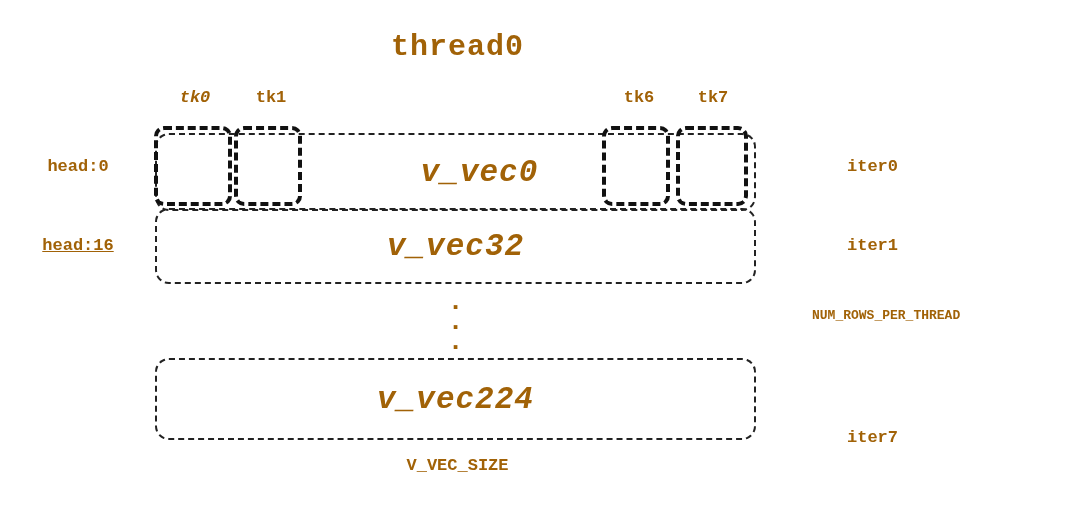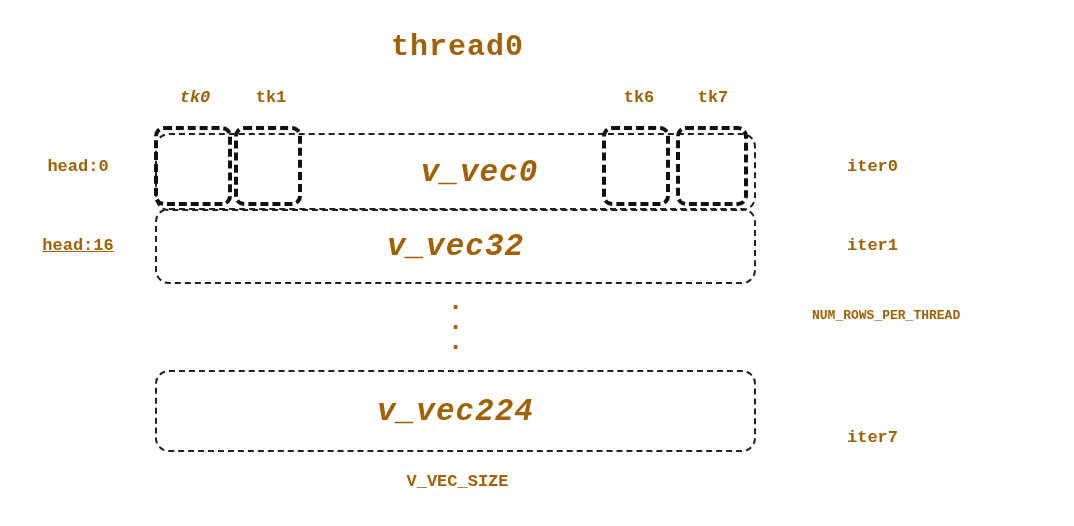--- a/index.html
+++ b/index.html
@@ -73,21 +73,21 @@
   }
 
   .right-label {
     left: 812px; top: 308px; width: 250px;
     font-size: 13px;
     font-weight: bold;
     white-space: nowrap;
   }
 
   .bottom-label {
-    left: 155px; top: 472px; width: 605px;
+    left: 155px; top: 456px; width: 605px;
     text-align: center;
     font-size: 17px;
     font-weight: bold;
   }
 </style>
 </head>
 <body>
 
 <div class="canvas">
 
@@ -115,20 +115,20 @@
   </div>
   <div class="abs side-label head-label" style="top:236px;text-decoration:underline;">head:16</div>
   <div class="abs side-label iter-label" style="top:236px;">iter1</div>
 
   <div class="abs ellipsis">.
 .
 .</div>
 
   <div class="abs right-label">NUM_ROWS_PER_THREAD</div>
 
-  <div class="abs row-box" style="top:370px;height:82px;">
+  <div class="abs row-box" style="top:358px;height:82px;">
     <span class="vec-label">v_vec224</span>
   </div>
   <div class="abs side-label iter-label" style="top:400px;margin-top:28px;">iter7</div>
 
   <div class="abs bottom-label">V_VEC_SIZE</div>
 
 </div>
 
 </body></html>

